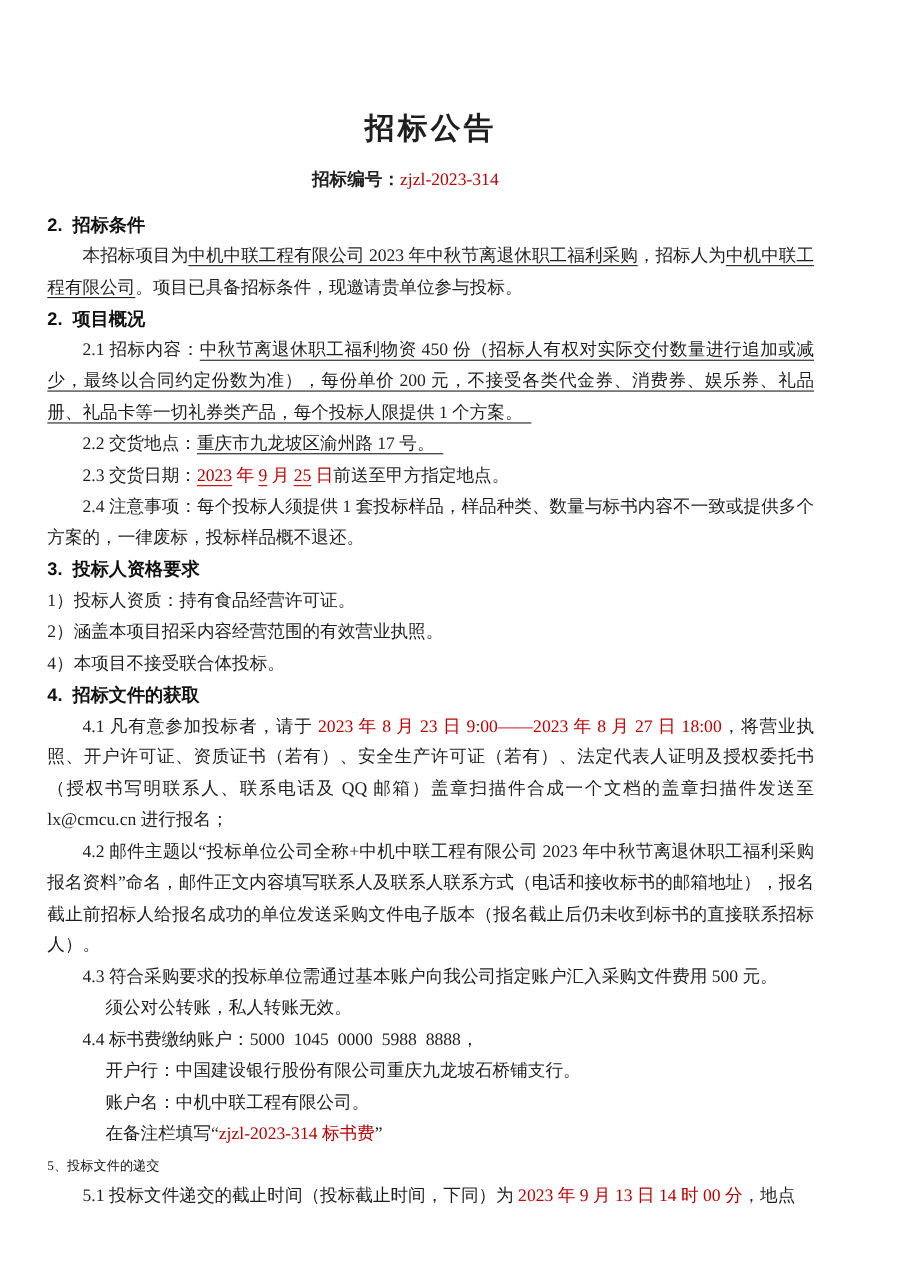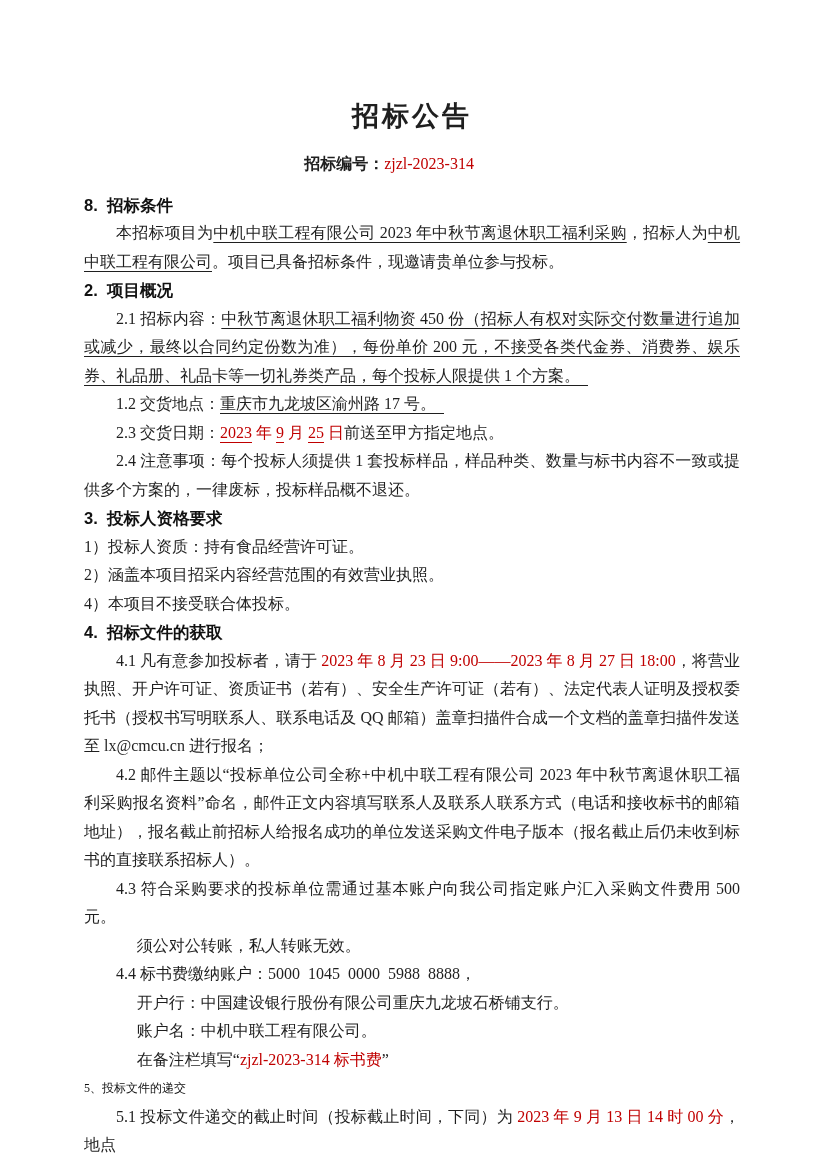--- a/index.html
+++ b/index.html
@@ -4,21 +4,21 @@
 <style>
   :root { --red: #c00000; --ink: #1f1f1f; }
   html, body { margin: 0; padding: 0; background: #ffffff; }
   .page {
     position: relative;
     width: 828px;
     height: 1170px;
     margin: 0 auto;
     background: #ffffff;
     box-sizing: border-box;
-    padding: 96px 88px 0 84px;
+    padding: 96px 88px 0 43px;
     color: var(--ink);
     font-family: "Liberation Serif", "DejaVu Serif", serif;
     font-size: 16px;
     line-height: 28.5px;
     overflow: hidden;
   }
   .doc-title {
     margin: 0 0 14px 0;
     text-align: center;
     font-size: 27px;
@@ -62,25 +62,25 @@
 </style>
 </head>
 <body>
 
 <div class="page">
   <h1 class="doc-title">招标公告</h1>
 
   <p class="tender-line"><span>招标编号：</span><span class="value">zjzl-2023-314</span></p>
 
   <div class="doc-body">
-      <h2 class="heading">8.  招标条件</h2>
+      <h2 class="heading">2.  招标条件</h2>
       <p class="para indent"><span>本招标项目为</span><span class="u">中机中联工程有限公司 2023 年中秋节离退休职工福利采购</span><span>，招标人为</span><span class="u">中机中联工程有限公司</span><span>。项目已具备招标条件，现邀请贵单位参与投标。</span></p>
       <h2 class="heading">2.  项目概况</h2>
       <p class="para indent"><span>2.1 招标内容：</span><span class="u">中秋节离退休职工福利物资 450 份（招标人有权对实际交付数量进行追加或减少，最终以合同约定份数为准），每份单价 200 元，不接受各类代金券、消费券、娱乐券、礼品册、礼品卡等一切礼券类产品，每个投标人限提供 1 个方案。  </span></p>
-      <p class="para indent"><span>1.2 交货地点：</span><span class="u">重庆市九龙坡区渝州路 17 号。  </span></p>
+      <p class="para indent"><span>2.2 交货地点：</span><span class="u">重庆市九龙坡区渝州路 17 号。  </span></p>
       <p class="para indent"><span>2.3 交货日期：</span><span class="u red">2023</span><span class="red"> 年 </span><span class="u red">9</span><span class="red"> 月 </span><span class="u red">25</span><span class="red"> 日</span><span>前送至甲方指定地点。</span></p>
       <p class="para indent"><span>2.4 注意事项：每个投标人须提供 1 套投标样品，样品种类、数量与标书内容不一致或提供多个方案的，一律废标，投标样品概不退还。</span></p>
       <h2 class="heading">3.  投标人资格要求</h2>
       <p class="para"><span>1）投标人资质：持有食品经营许可证。</span></p>
       <p class="para"><span>2）涵盖本项目招采内容经营范围的有效营业执照。</span></p>
       <p class="para"><span>4）本项目不接受联合体投标。</span></p>
       <h2 class="heading">4.  招标文件的获取</h2>
       <p class="para indent"><span>4.1 凡有意参加投标者，请于 </span><span class="red">2023 年 8 月 23 日 9:00——2023 年 8 月 27 日 18:00</span><span>，将营业执照、开户许可证、资质证书（若有）、安全生产许可证（若有）、法定代表人证明及授权委托书（授权书写明联系人、联系电话及 QQ 邮箱）盖章扫描件合成一个文档的盖章扫描件发送至 lx@cmcu.cn 进行报名；</span></p>
       <p class="para indent"><span>4.2 邮件主题以“投标单位公司全称+中机中联工程有限公司 2023 年中秋节离退休职工福利采购报名资料”命名，邮件正文内容填写联系人及联系人联系方式（电话和接收标书的邮箱地址），报名截止前招标人给报名成功的单位发送采购文件电子版本（报名截止后仍未收到标书的直接联系招标人）。</span></p>
       <p class="para indent"><span>4.3 符合采购要求的投标单位需通过基本账户向我公司指定账户汇入采购文件费用 500 元。</span></p>

